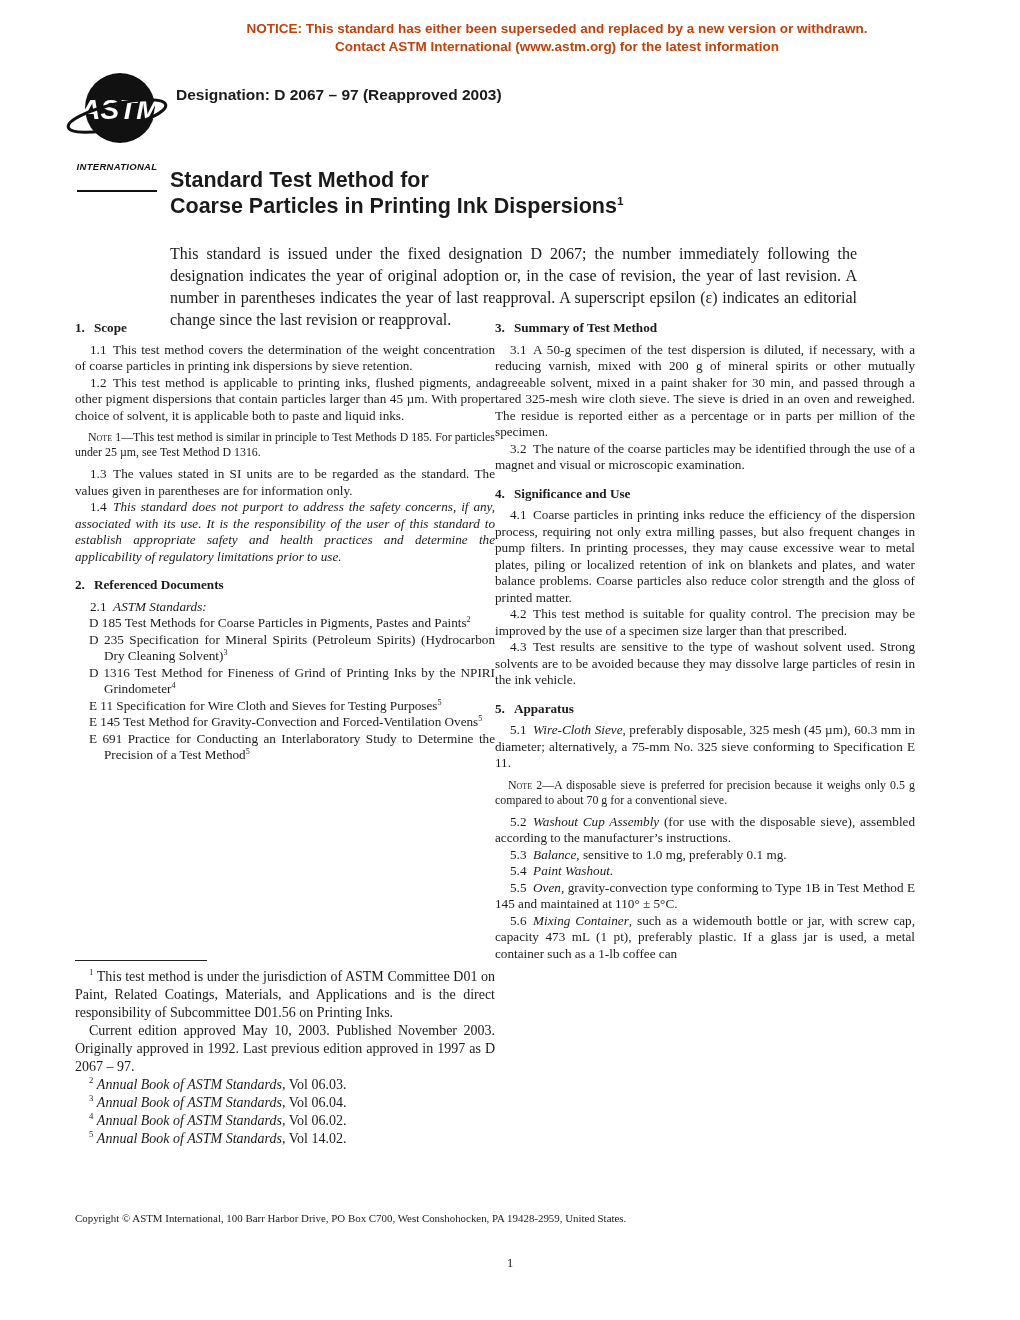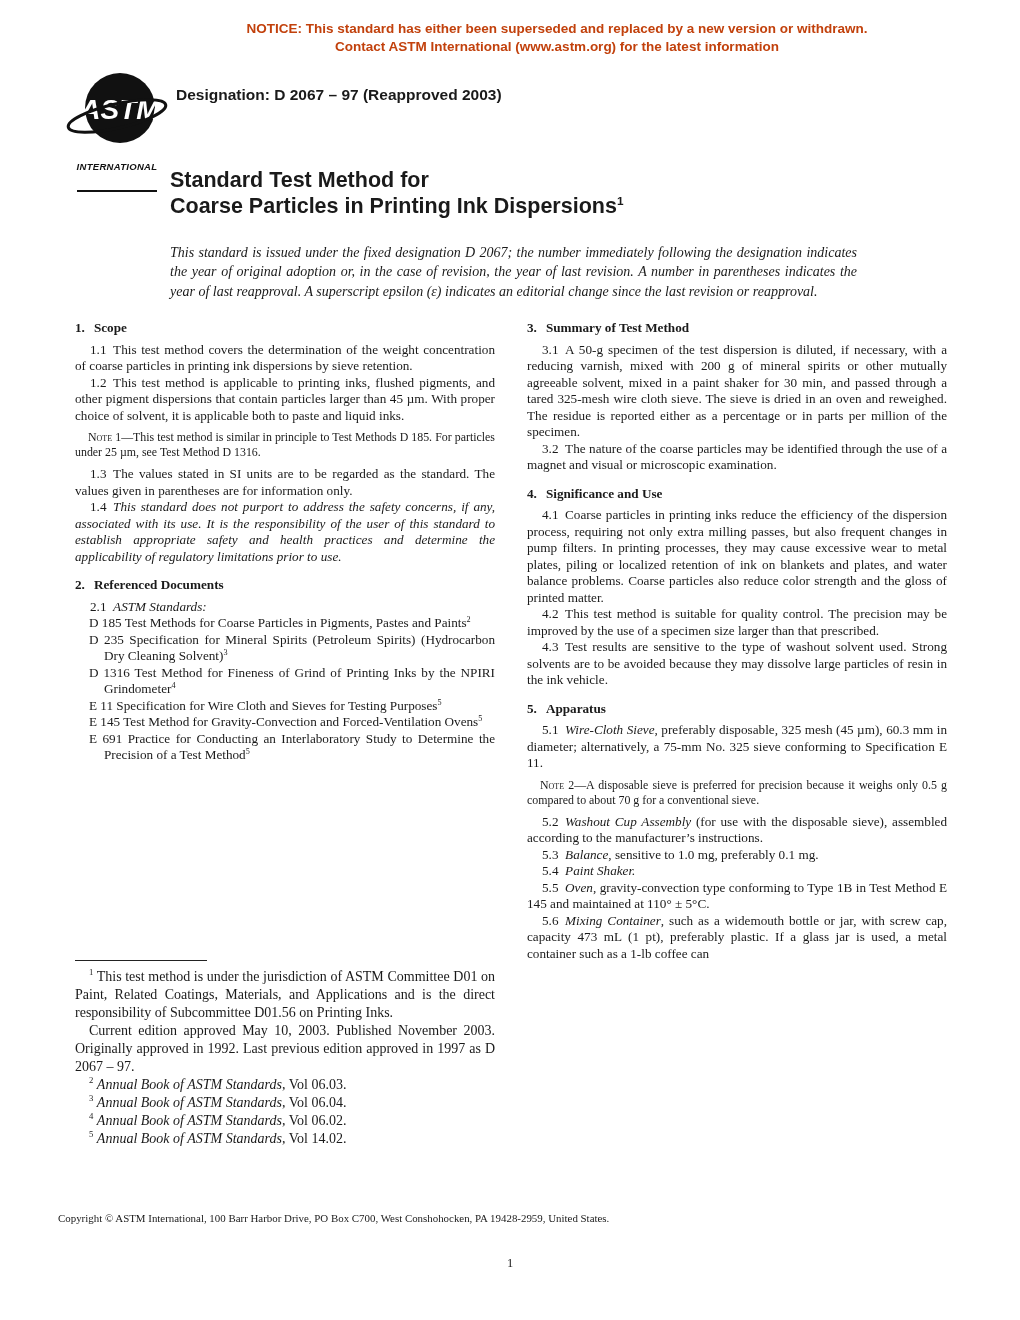--- a/index.html
+++ b/index.html
@@ -17,44 +17,44 @@
 
   .designation{position:absolute;left:176px;top:86px;
                font-family:"Liberation Sans",sans-serif;font-weight:bold;font-size:15.5px;}
 
   .doc-title{position:absolute;left:170px;top:168px;
              font-family:"Liberation Sans",sans-serif;font-weight:bold;
              font-size:21.5px;line-height:1.2;}
   .doc-title sup{font-size:.55em;}
 
   .issuance{position:absolute;left:170px;top:243px;width:687px;
-            font-size:14px;line-height:1.38;text-align:justify;font-style:italic;}
+            font-size:16px;line-height:1.38;text-align:justify;}
 
-  .columns{position:absolute;left:75px;top:320px;width:872px;display:flex;gap:32px;}
+  .columns{position:absolute;left:75px;top:320px;width:872px;display:flex;}
   .col{width:420px;font-size:13.2px;line-height:1.25;text-align:justify;}
   .col-left{display:flex;flex-direction:column;height:828px;}
 
   h2.sec{font-size:13.2px;font-weight:bold;margin:12px 0 5px;text-align:left;}
   h2.sec .num{margin-right:9px;}
   .col > h2.sec:first-child{margin-top:0;}
 
   p{margin:0;}
   p.ind{text-indent:15px;}
   p.note{font-size:11.9px;line-height:1.27;margin:6px 0;text-indent:13px;}
   p.ref{padding-left:29px;text-indent:-15px;}
 
   .sg-i{font-style:italic;}
   .sg-sc{font-variant:small-caps;}
   sup{font-size:.62em;line-height:0;}
 
   .footnotes{margin-top:auto;font-size:14px;line-height:1.29;text-align:justify;}
   .fn-rule{width:132px;border-top:1px solid #222;margin-bottom:7px;}
   .footnotes p{text-indent:14px;}
 
-  .copyright{position:absolute;left:58px;top:1212px;font-size:10.9px;}
+  .copyright{position:absolute;left:75px;top:1212px;font-size:10.9px;}
   .page-num{position:absolute;left:0;top:1256px;width:100%;text-align:center;font-size:12.5px;}
 </style>
 </head>
 <body>
 
 <div class="page">
 
   <div class="notice" style="color: #c2410c; margin-left: 47px;">
     <div>NOTICE: This standard has either been superseded and replaced by a new version or withdrawn.</div>
     <div>Contact ASTM International (www.astm.org) for the latest information</div>
@@ -126,21 +126,21 @@
       <p class="ind"><span>4.2 This test method is suitable for quality control. The precision may be improved by the use of a specimen size larger than that prescribed.</span></p>
       <p class="ind"><span>4.3 Test results are sensitive to the type of washout solvent used. Strong solvents are to be avoided because they may dissolve large particles of resin in the ink vehicle.</span></p>
 
       <h2 class="sec">
         <span class="num">5.</span><span>Apparatus</span>
       </h2>
       <p class="ind"><span>5.1 </span><span class="sg-i">Wire-Cloth Sieve</span><span>, preferably disposable, 325 mesh (45 µm), 60.3 mm in diameter; alternatively, a 75-mm No. 325 sieve conforming to Specification E 11.</span></p>
       <p class="note"><span class="sg-sc">Note</span><span> 2—A disposable sieve is preferred for precision because it weighs only 0.5 g compared to about 70 g for a conventional sieve.</span></p>
       <p class="ind"><span>5.2 </span><span class="sg-i">Washout Cup Assembly</span><span> (for use with the disposable sieve), assembled according to the manufacturer’s instructions.</span></p>
       <p class="ind"><span>5.3 </span><span class="sg-i">Balance</span><span>, sensitive to 1.0 mg, preferably 0.1 mg.</span></p>
-      <p class="ind"><span>5.4 </span><span class="sg-i">Paint Shaker.</span></p>
+      <p class="ind"><span>5.4 </span><span class="sg-i">Paint Washout.</span></p>
       <p class="ind"><span>5.5 </span><span class="sg-i">Oven</span><span>, gravity-convection type conforming to Type 1B in Test Method E 145 and maintained at 110° ± 5°C.</span></p>
       <p class="ind"><span>5.6 </span><span class="sg-i">Mixing Container</span><span>, such as a widemouth bottle or jar, with screw cap, capacity 473 mL (1 pt), preferably plastic. If a glass jar is used, a metal container such as a 1-lb coffee can</span></p>
     </div>
 
   </div>
 
   <p class="copyright">Copyright © ASTM International, 100 Barr Harbor Drive, PO Box C700, West Conshohocken, PA 19428-2959, United States.</p>
   <div class="page-num">1</div>
 
 </div>

